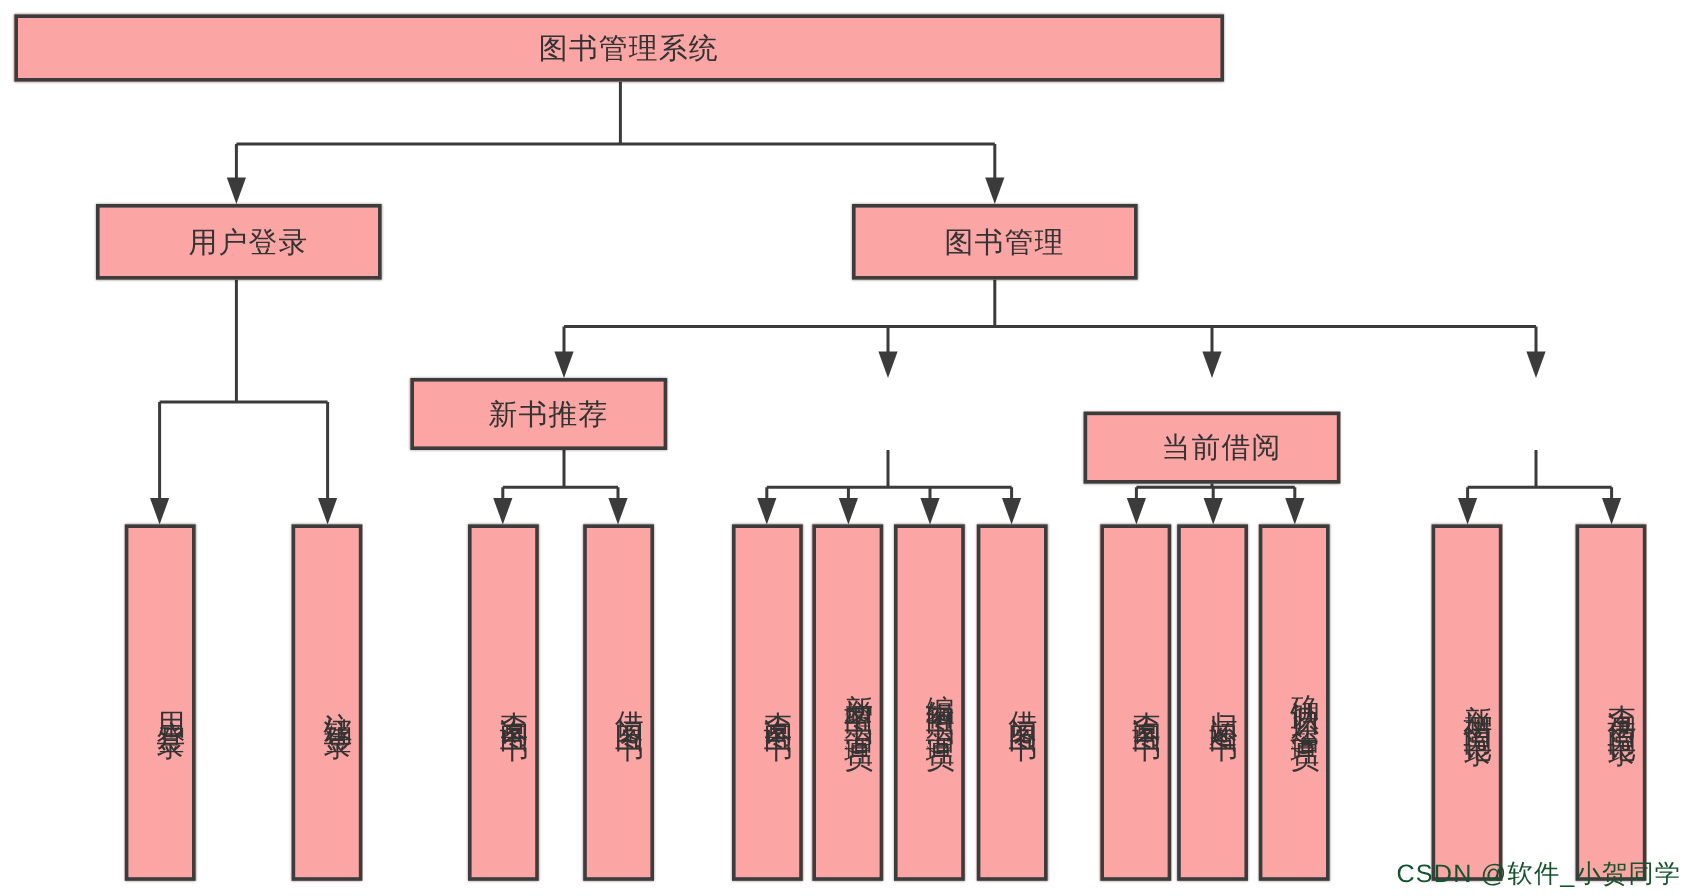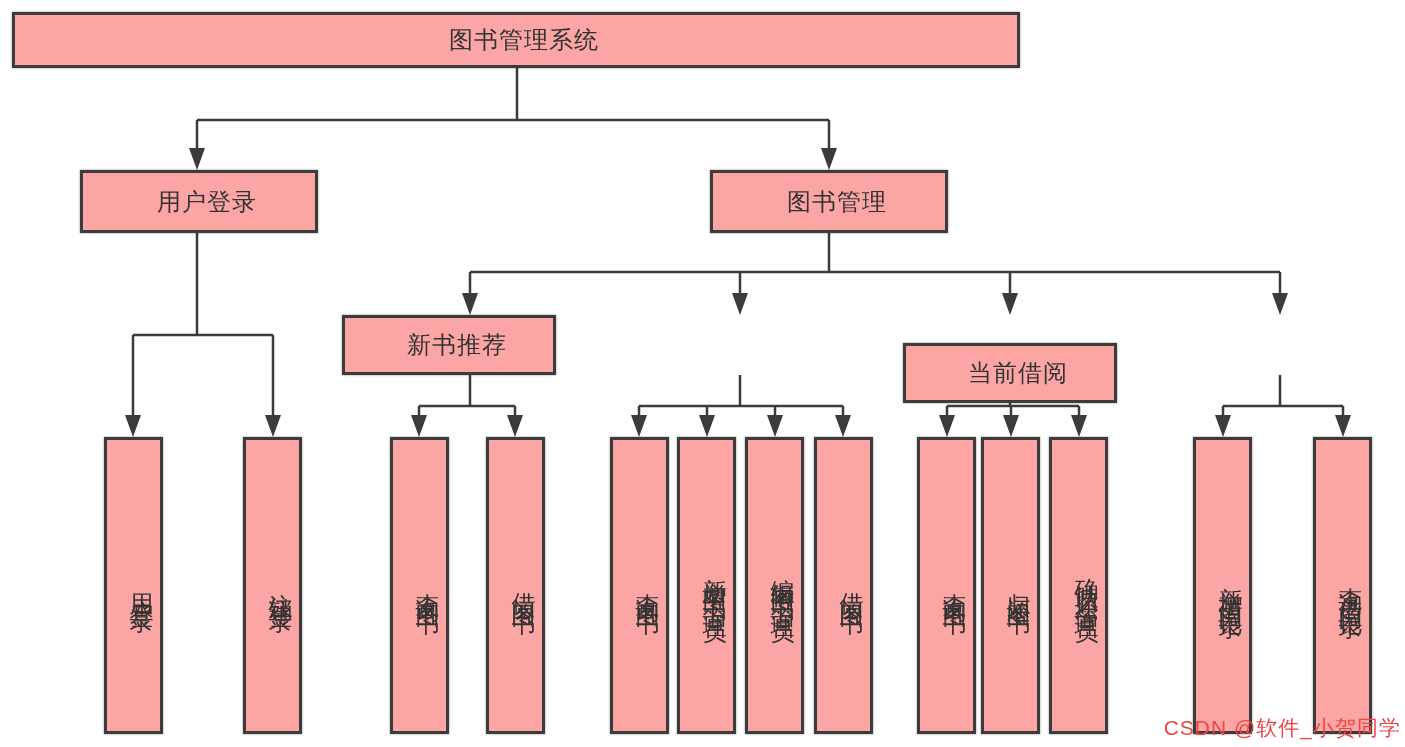--- a/index.html
+++ b/index.html
@@ -37,21 +37,21 @@
     font-size: 24px;
     letter-spacing: 6px;
     color: #333333;
     line-height: 1;
   }
   #watermark {
     position: absolute;
     right: 4px;
     top: 714px;
     font-size: 21px;
-    color: #ef4444;
+    color: #14532d;
     letter-spacing: 1px;
     white-space: nowrap;
   }
 </style>
 </head>
 <body>
 
 <div id="canvas">
 
   <svg id="connectors" viewBox="0 0 1405 747" xmlns="http://www.w3.org/2000/svg">

